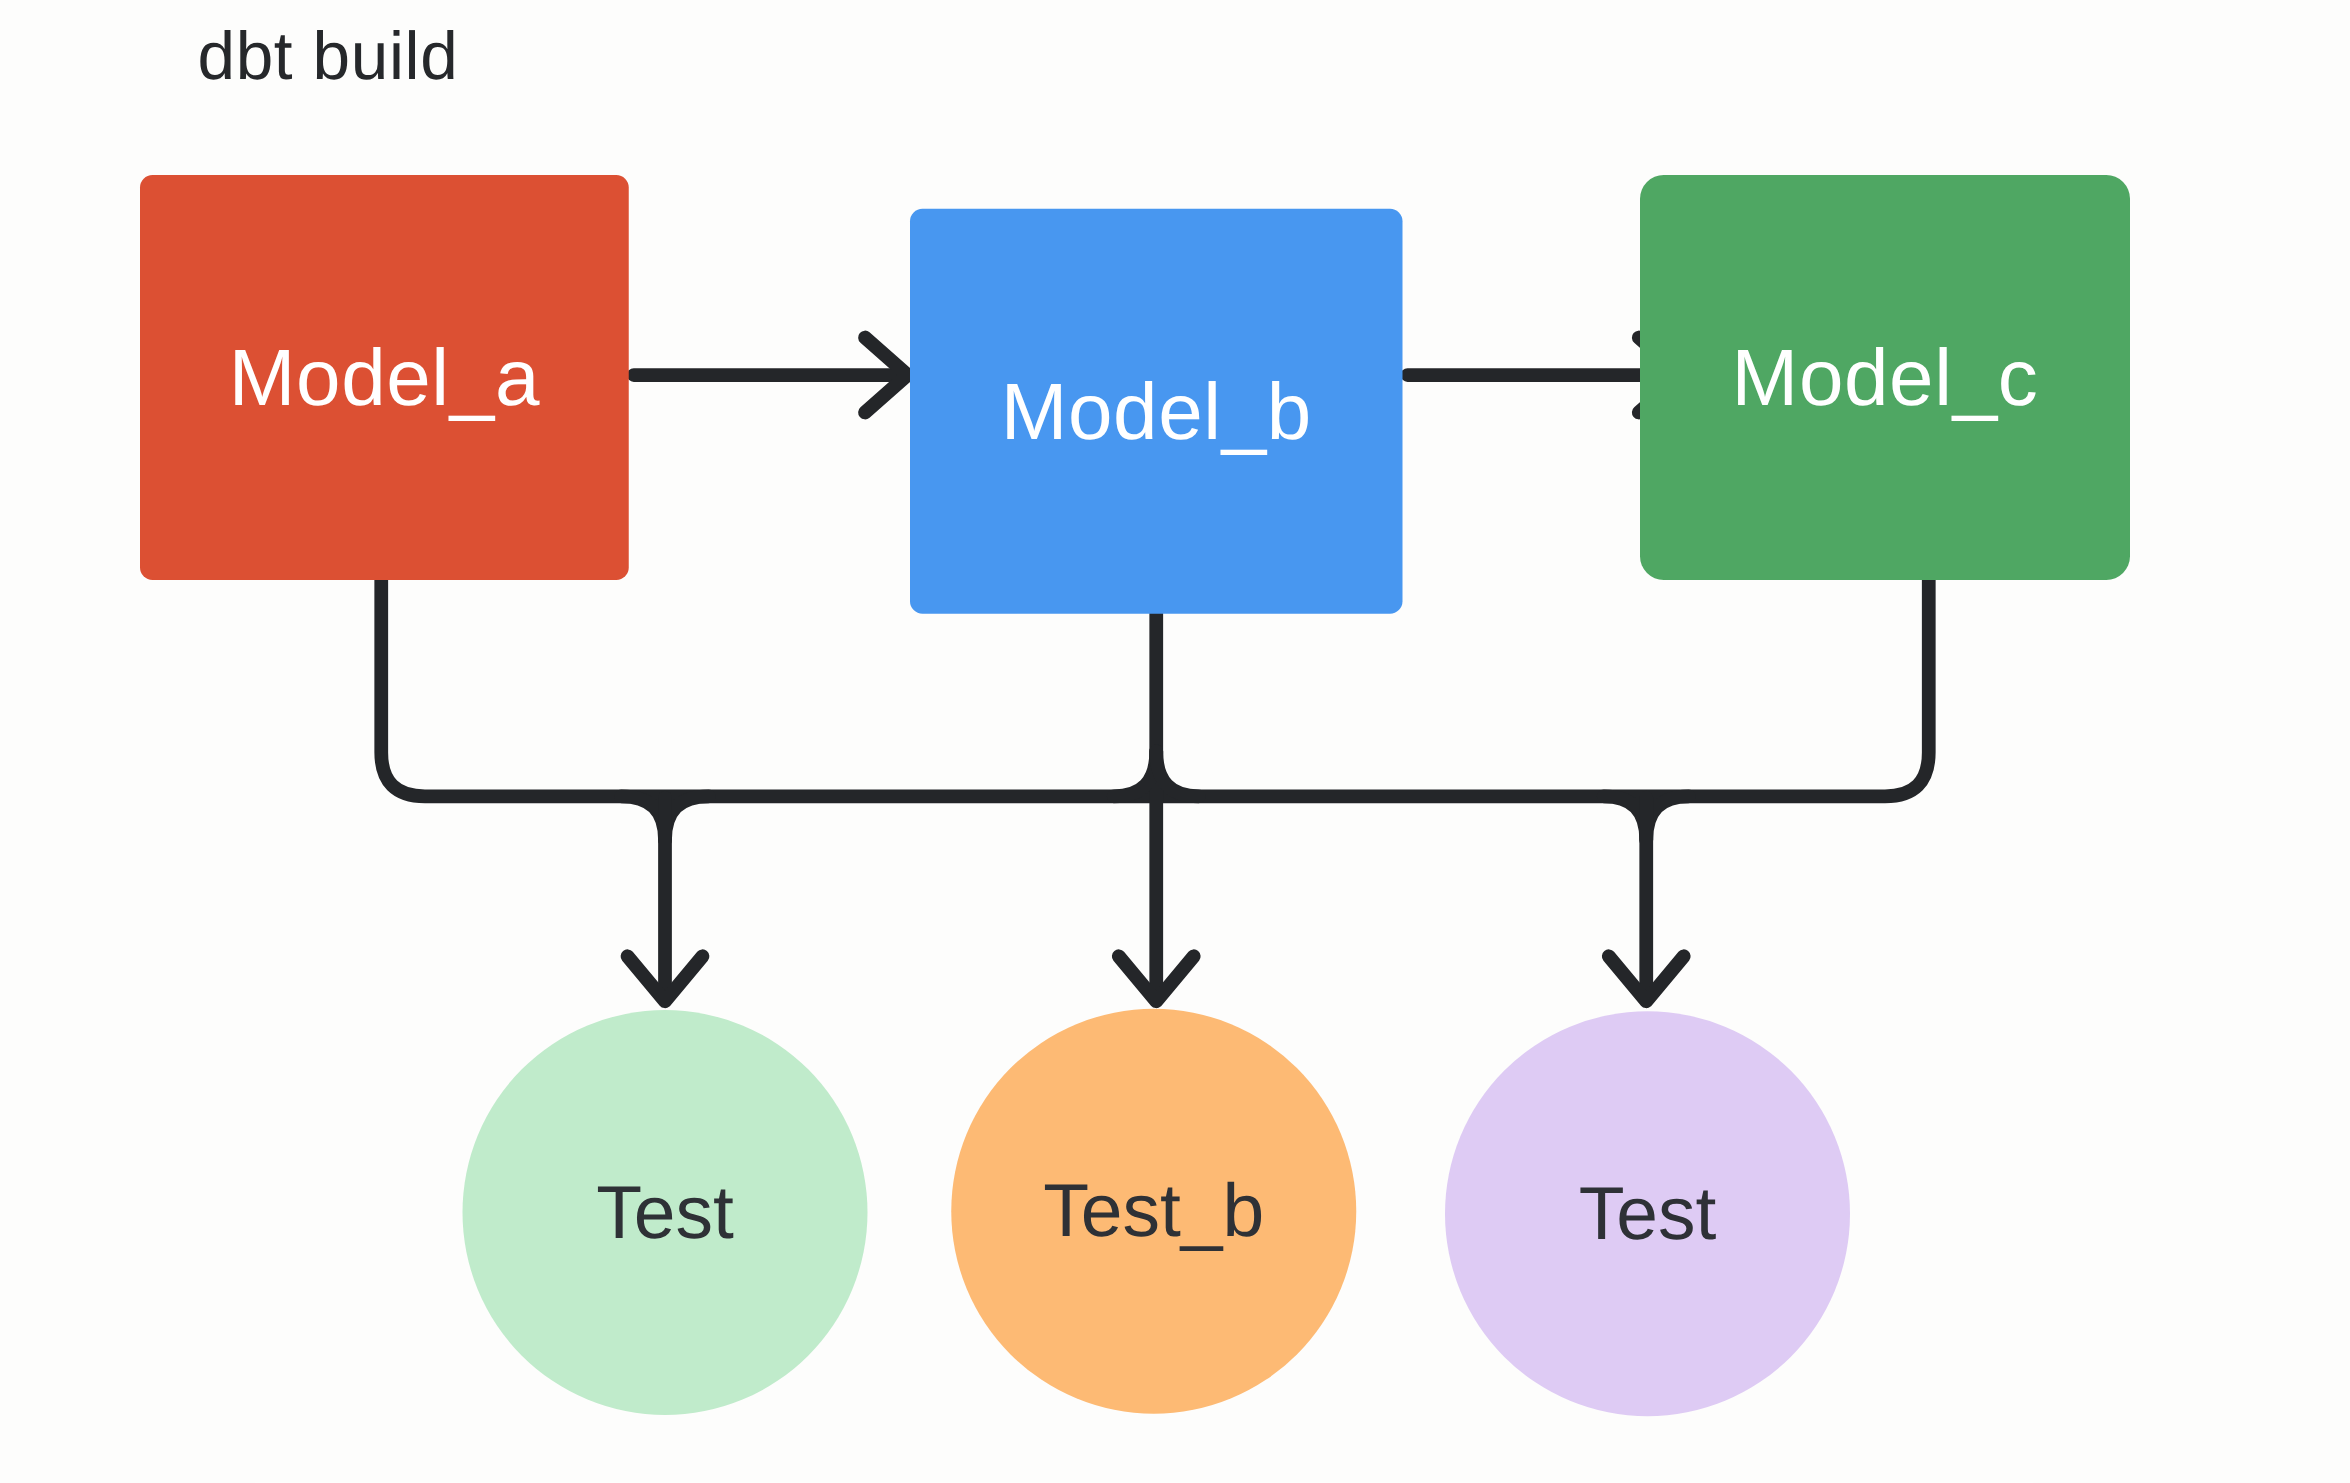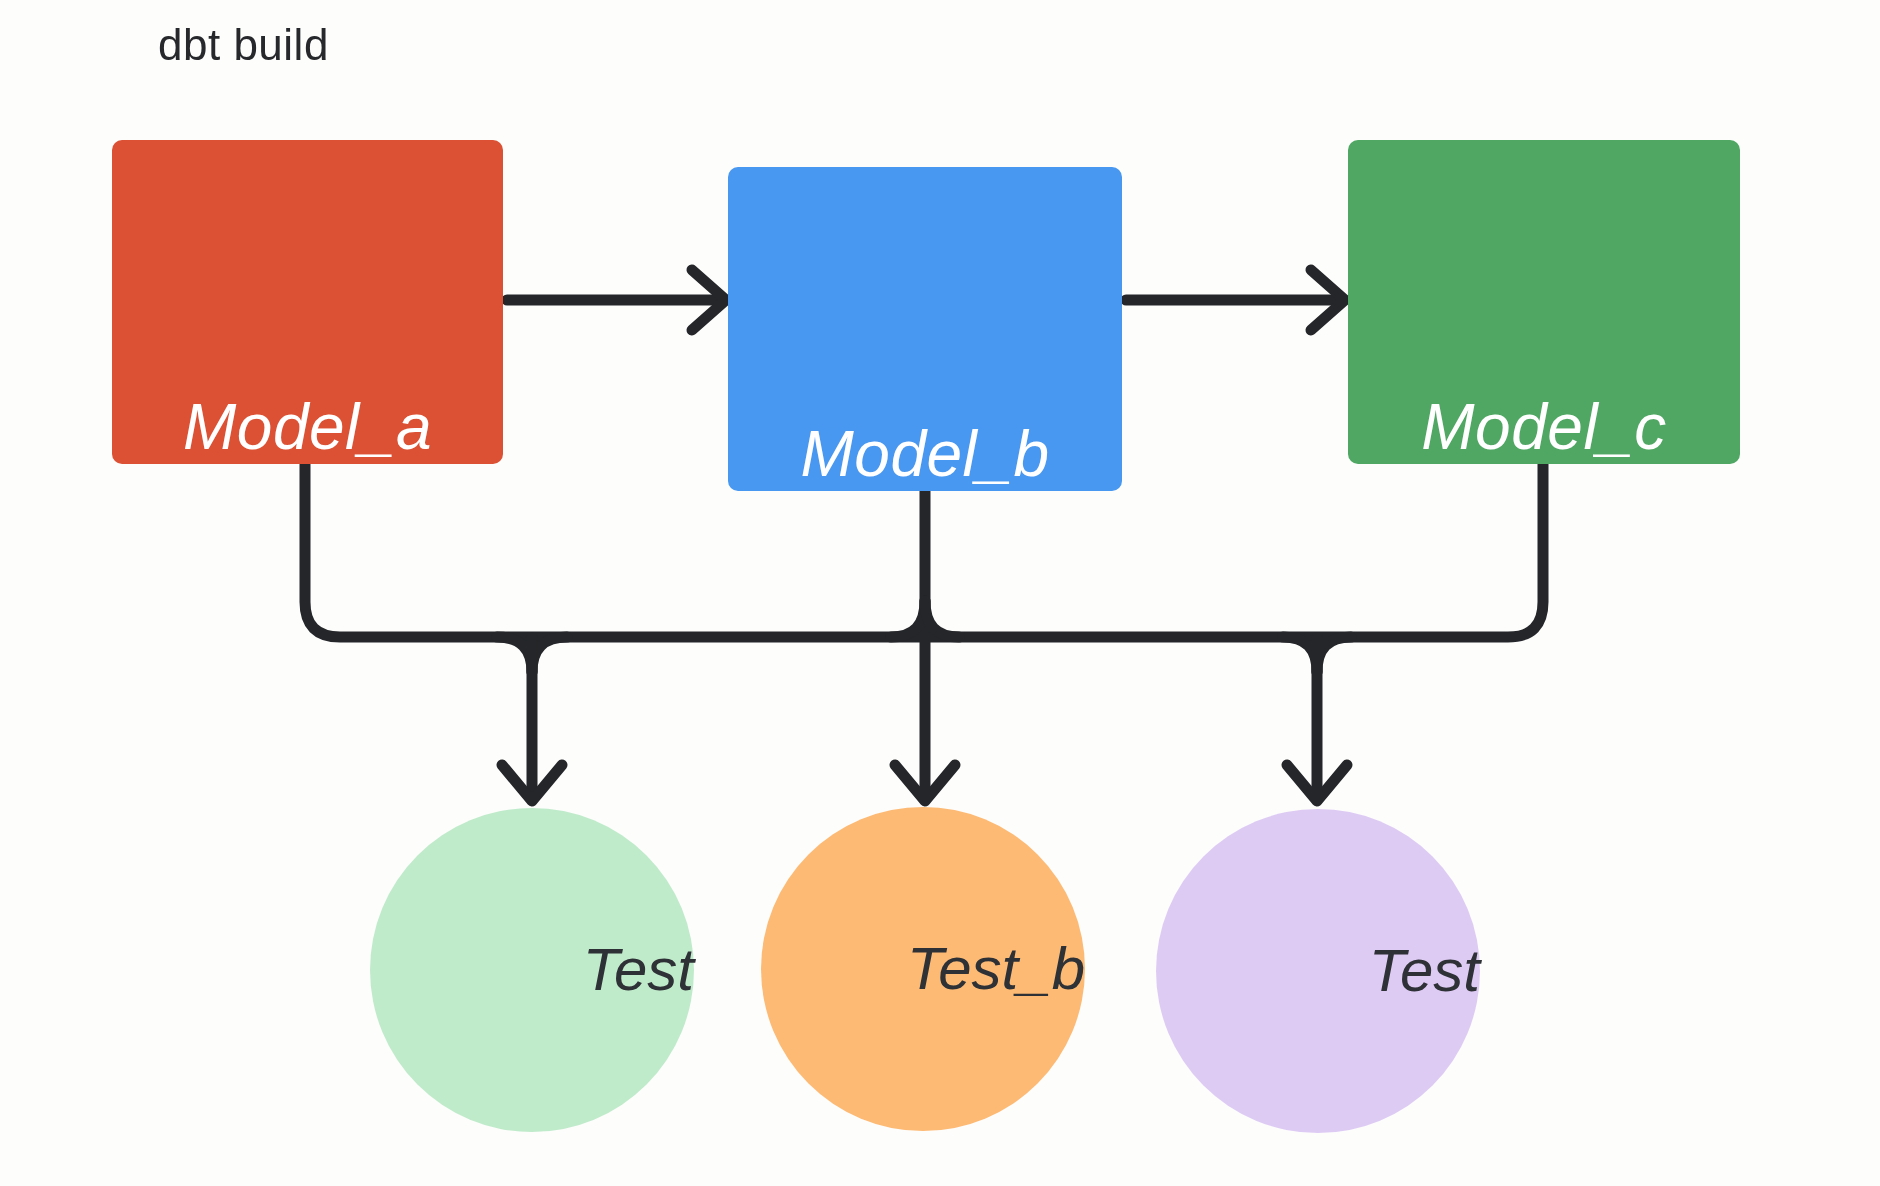--- a/index.html
+++ b/index.html
@@ -14,50 +14,49 @@
   }
   .canvas {
     position: relative;
     width: 1880px;
     height: 1186px;
   }
   .title {
     position: absolute;
     left: 158px;
     top: 12px;
-    font-size: 44px;
+    font-size: 54px;
     font-weight: 500;
     letter-spacing: 0.5px;
     line-height: 66px;
     white-space: nowrap;
   }
   .connector-layer {
     position: absolute;
     left: 0;
     top: 0;
   }
   .node {
     position: absolute;
     display: flex;
-    align-items: flex-end;
+    align-items: center;
     justify-content: center;
     text-align: center;
-    font-style: italic;
   }
   .model {
     width: 392px;
     height: 324px;
     border-radius: 10px;
     font-size: 64px;
     font-weight: 500;
     letter-spacing: 0.5px;
   }
   .model-a { left: 112px; top: 140px; width: 391px; }
   .model-b { left: 728px; top: 140px; width: 394px; margin-top: 27px; }
-  .model-c { left: 1348px; top: 140px; width: 392px; }
+  .model-c { left: 1312px; top: 140px; width: 392px; border-radius: 19px; }
   .test {
     width: 324px;
     height: 324px;
     border-radius: 50%;
     flex-direction: column;
     font-size: 60px;
     font-weight: 500;
     line-height: 102px;
   }
   .test-ab { left: 370px; top: 808px; }

